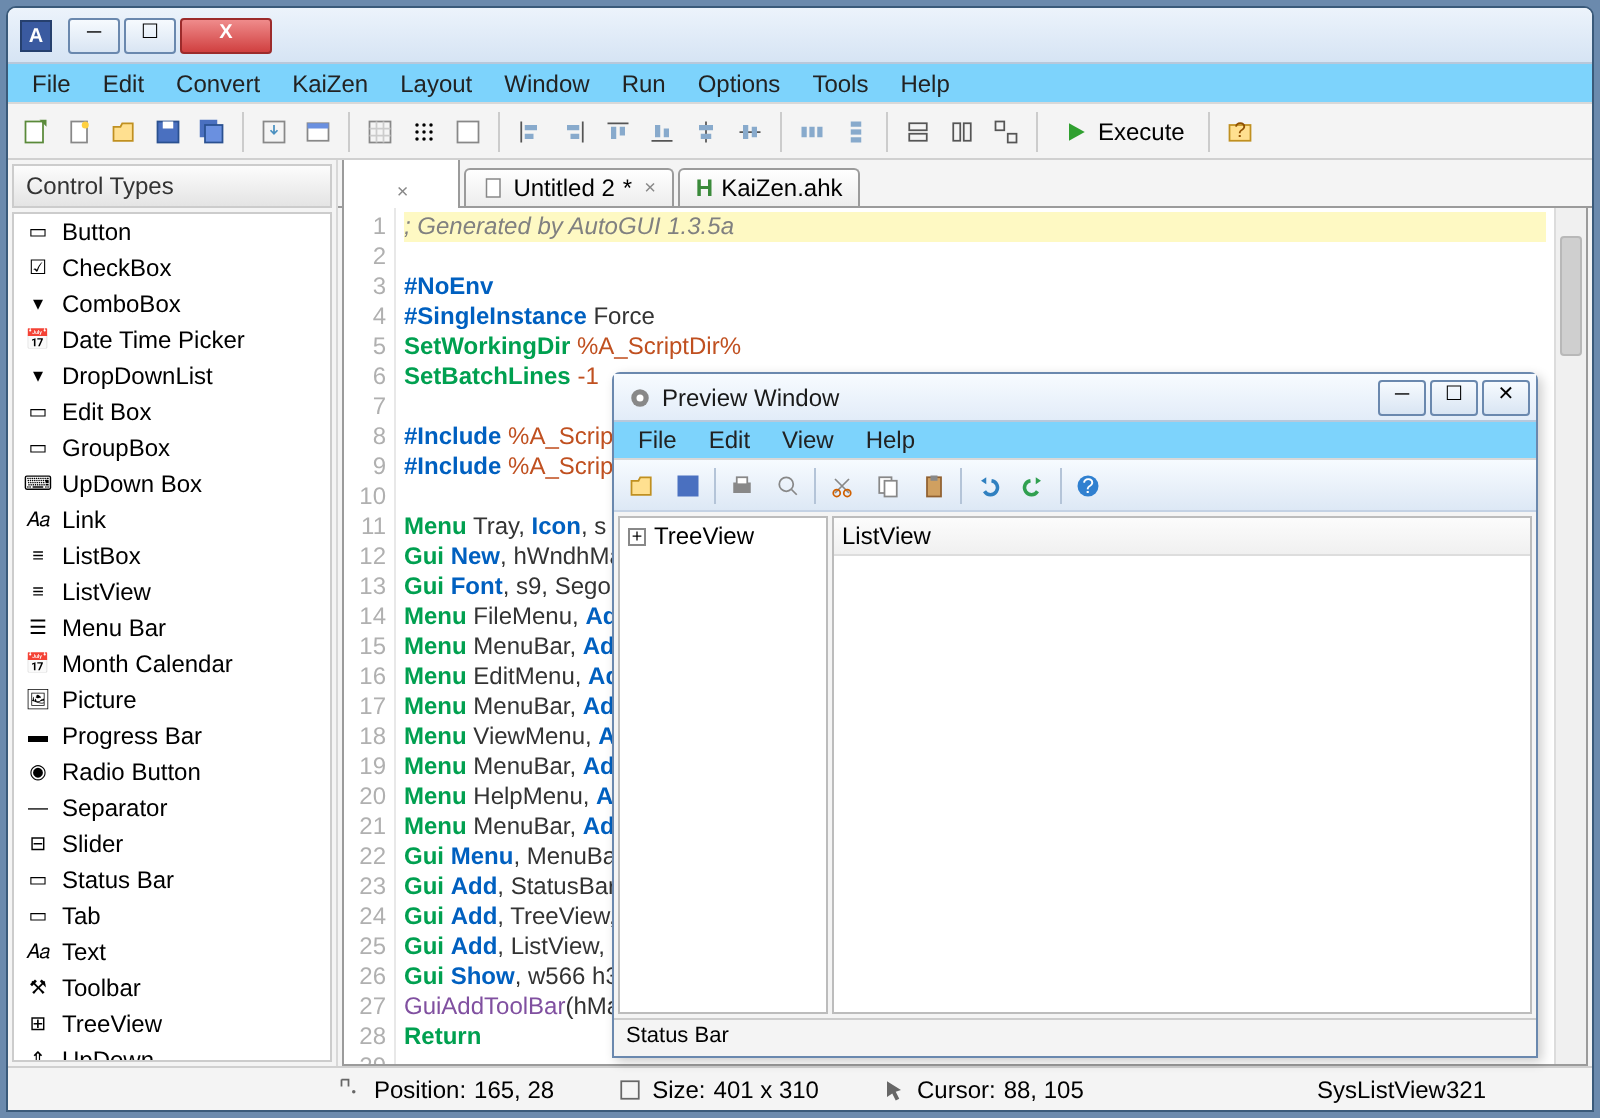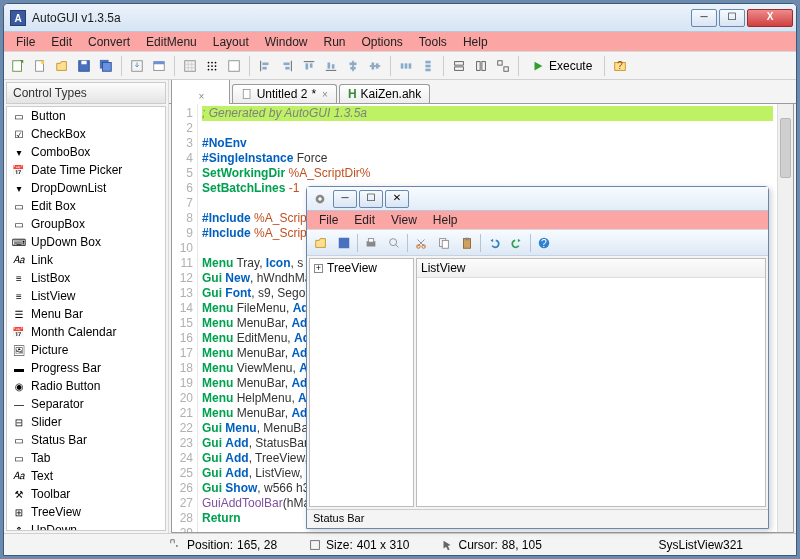--- a/index.html
+++ b/index.html
@@ -4,21 +4,21 @@
 <style>
 * { box-sizing: border-box; margin: 0; padding: 0; font-family: "Segoe UI", Tahoma, sans-serif; font-size: 12px; }
 body { background: #6b8aad; width: 800px; height: 559px; overflow: hidden; }
 .window { position: absolute; left: 3px; top: 3px; width: 794px; height: 553px; background: #fff; border: 1px solid #3a5a7a; border-radius: 5px 5px 0 0; overflow: hidden; display: flex; flex-direction: column; }
 .titlebar { background: linear-gradient(#ecf3fb, #d6e4f4); height: 28px; display: flex; align-items: center; padding-left: 6px; border-bottom: 1px solid #b8c8db; }
 .titlebar .appicon { width: 16px; height: 16px; background: #3a5aa0; color: #fff; text-align: center; font-weight: bold; font-size: 10px; line-height: 16px; border: 1px solid #26406e; margin-right: 6px; }
 .titlebar .title { flex: 1; color: #1a1a1a; }
 .winbtns { display: flex; margin-right: 3px; }
 .winbtn { width: 26px; height: 18px; margin-left: 2px; border: 1px solid #6a88ae; border-radius: 2px; background: linear-gradient(#f6fafe,#d9e5f3); text-align: center; line-height: 14px; font-size: 10px; cursor: default; }
 .winbtn.close { width: 46px; background: linear-gradient(#ef8b8b,#d04040); border-color: #9c2b2b; color: #fff; font-weight: bold; }
-.menubar { background: #fca5a5; border-bottom: 1px solid #d8d8d8; display: flex; height: 20px; align-items: center; padding-left: 4px; }
+.menubar { background: #7dd3fc; border-bottom: 1px solid #d8d8d8; display: flex; height: 20px; align-items: center; padding-left: 4px; }
 .menubar span { padding: 2px 8px; color: #222; cursor: default; }
 .toolbar { background: #f4f4f4; border-bottom: 1px solid #d0d0d0; display: flex; align-items: center; height: 28px; padding: 0 4px; gap: 2px; }
 .tbtn { width: 20px; height: 20px; border: 1px solid transparent; border-radius: 2px; display: flex; align-items: center; justify-content: center; cursor: default; }
 .tbtn svg { width: 14px; height: 14px; }
 .tsep { width: 1px; height: 20px; background: #ccc; margin: 0 3px; }
 .execbtn { height: 20px; display: flex; align-items: center; padding: 0 6px; border: 1px solid transparent; gap: 4px; cursor: default; }
 .main { flex: 1; display: flex; background: #f4f4f4; overflow: hidden; }
 .sidebar { width: 165px; display: flex; flex-direction: column; border-right: 1px solid #d8d8d8; }
 .sidehdr { background: linear-gradient(#fcfcfc,#e4e4e4); border: 1px solid #ccc; margin: 2px; padding: 3px 6px; font-weight: normal; color: #333; }
 .sidelist { flex: 1; background: #fff; border: 1px solid #ccc; margin: 0 2px 2px 2px; overflow-y: auto; }
@@ -26,21 +26,21 @@
 .sideitem .ic { width: 16px; height: 16px; display: flex; align-items: center; justify-content: center; font-size: 10px; }
 .editor { flex: 1; display: flex; flex-direction: column; position: relative; }
 .tabs { background: #f4f4f4; display: flex; align-items: flex-end; height: 24px; padding: 2px 2px 0 2px; gap: 2px; border-bottom: 1px solid #9b9b9b; }
 .tab { background: linear-gradient(#fff,#ededed); border: 1px solid #9b9b9b; border-bottom: none; padding: 2px 8px; display: flex; align-items: center; gap: 4px; border-radius: 3px 3px 0 0; cursor: default; }
 .tab.active { background: #fff; position: relative; top: 1px; flex-direction: column; }
 .tabx { color: #888; font-size: 10px; padding-left: 2px; }
 .codearea { flex: 1; display: flex; background: #fff; border: 1px solid #9b9b9b; border-top: none; margin: 0 2px; overflow: hidden; position: relative; }
 .gutter { width: 26px; background: #fff; color: #b0b0b0; text-align: right; padding: 2px 4px 2px 0; font-family: Consolas, monospace; font-size: 12px; line-height: 15px; border-right: 1px solid #e8e8e8; }
 .code { flex: 1; padding: 2px 4px; font-family: Consolas, monospace; font-size: 12px; line-height: 15px; white-space: pre; color: #333; }
 .code .ln { height: 15px; }
-.hl { background: #bef264; display: block; }
+.hl { background: #fef9c3; display: block; }
 .kw { color: #0060c0; font-weight: bold; }
 .cmd { color: #00a050; font-weight: bold; }
 .var { color: #c05020; }
 .num { color: #c05020; }
 .cmt { color: #808080; font-style: italic; }
 .str { color: #8050a0; }
 .vscroll { width: 16px; background: #f0f0f0; border-left: 1px solid #dcdcdc; position: relative; }
 .vscroll .thumb { position: absolute; left: 2px; right: 2px; top: 14px; height: 60px; background: #cfcfcf; border: 1px solid #b8b8b8; border-radius: 2px; }
 .preview { position: absolute; left: 302px; top: 182px; width: 463px; height: 343px; background: #f4f4f4; border: 1px solid #6a88ae; border-radius: 4px 4px 0 0; box-shadow: 2px 2px 6px rgba(0,0,0,.2); display: flex; flex-direction: column; }
 .preview .titlebar { height: 24px; }
@@ -57,33 +57,32 @@
 .statusbar .spacer { flex: 1; }
 svg { display: block; }
 </style>
 </head>
 <body>
 
 <div class="window">
 
   <div class="titlebar">
     <div class="appicon">A</div>
-    <div class="title">AutoGUI v1.3.5a</div>
     <div class="winbtns">
       <div class="winbtn">─</div>
       <div class="winbtn">☐</div>
       <div class="winbtn close">X</div>
     </div>
   </div>
 
   <div class="menubar">
     <span>File</span>
     <span>Edit</span>
     <span>Convert</span>
-    <span>EditMenu</span>
+    <span>KaiZen</span>
     <span>Layout</span>
     <span>Window</span>
     <span>Run</span>
     <span>Options</span>
     <span>Tools</span>
     <span>Help</span>
   </div>
 
   <div class="toolbar">
     <div class="tbtn">
@@ -477,20 +476,21 @@
       </div>
     <div style="width:18px"></div>
   </div>
 
   <div class="preview">
     <div class="titlebar" style="background:linear-gradient(#f7fbff,#e2ecf8);">
       <svg width="14" height="14" viewBox="0 0 16 16" style="margin-right:4px">
           <circle cx="8" cy="8" r="5" fill="#888"></circle>
           <circle cx="8" cy="8" r="2" fill="#fff"></circle>
         </svg>
+      <div class="title">Preview Window</div>
       <div class="winbtns">
         <div class="winbtn">─</div>
         <div class="winbtn">☐</div>
         <div class="winbtn">✕</div>
       </div>
     </div>
     <div class="menubar">
       <span>File</span>
       <span>Edit</span>
       <span>View</span>

